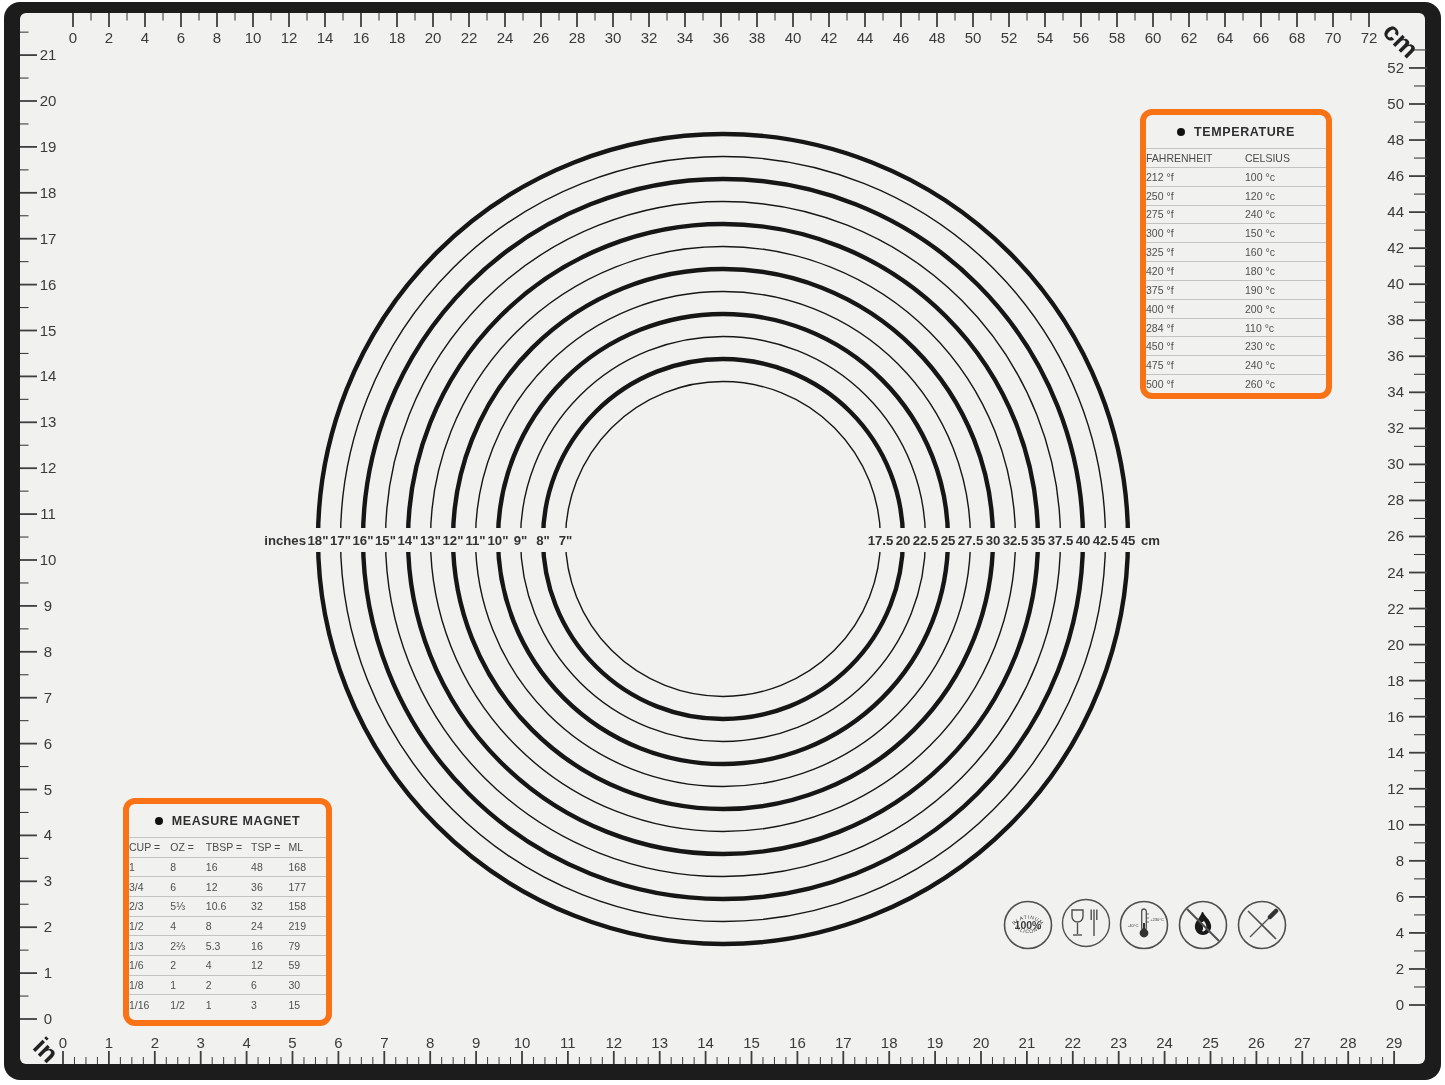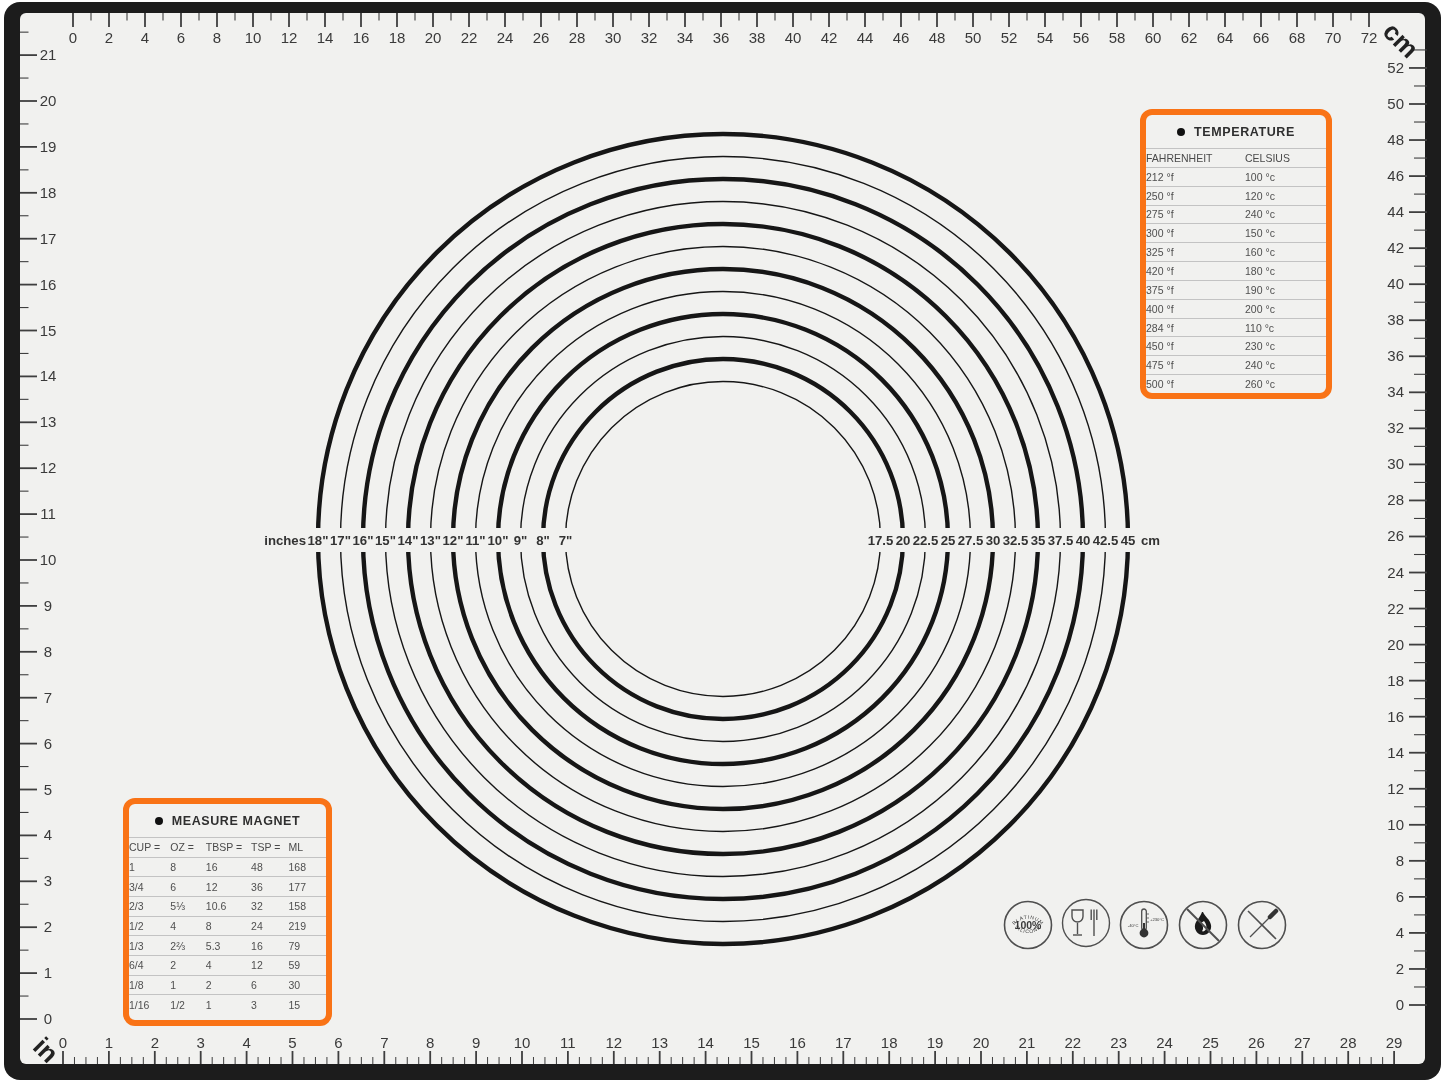--- a/index.html
+++ b/index.html
@@ -588,21 +588,21 @@
           <span>219</span>
         </div>
         <div class="m-row">
           <span>1/3</span>
           <span>2⅔</span>
           <span>5.3</span>
           <span>16</span>
           <span>79</span>
         </div>
         <div class="m-row">
-          <span>6/4</span>
+          <span>1/6</span>
           <span>2</span>
           <span>4</span>
           <span>12</span>
           <span>59</span>
         </div>
         <div class="m-row">
           <span>1/8</span>
           <span>1</span>
           <span>2</span>
           <span>6</span>

